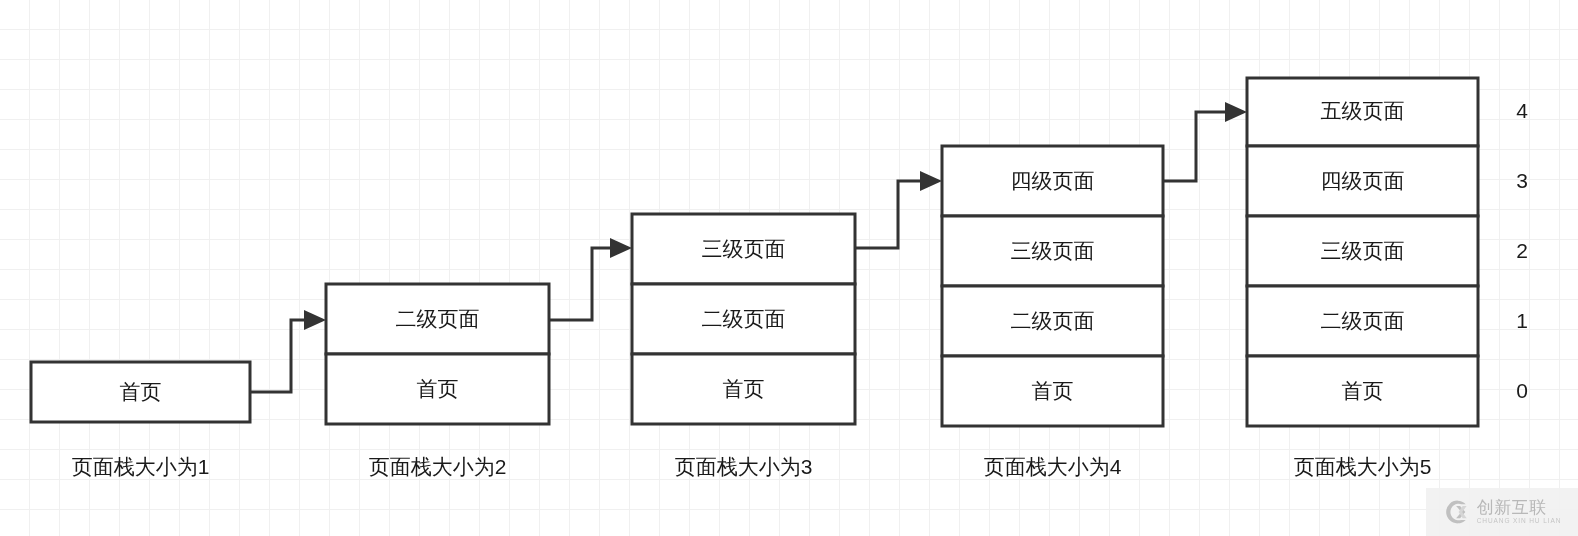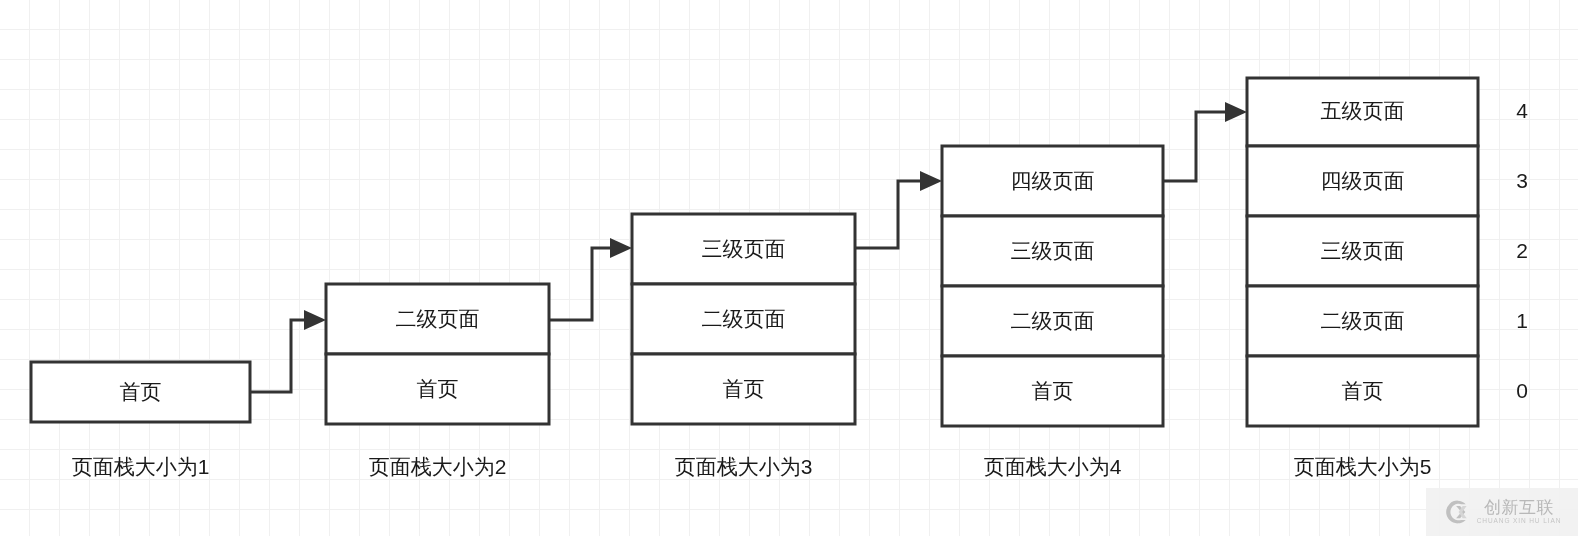--- a/index.html
+++ b/index.html
@@ -80,21 +80,21 @@
     opacity: 0.95;
   }
   .wm-logo {
     width: 28px;
     height: 28px;
     flex: none;
   }
   .wm-textwrap {
     display: flex;
     flex-direction: column;
-    align-items: center;
+    align-items: flex-start;
     line-height: 1;
   }
   .wm-main {
     font-size: 17px;
     color: #b5b5b5;
     font-family: "Liberation Sans", "DejaVu Sans", sans-serif;
     letter-spacing: 0.5px;
   }
   .wm-sub {
     font-size: 6.5px;

